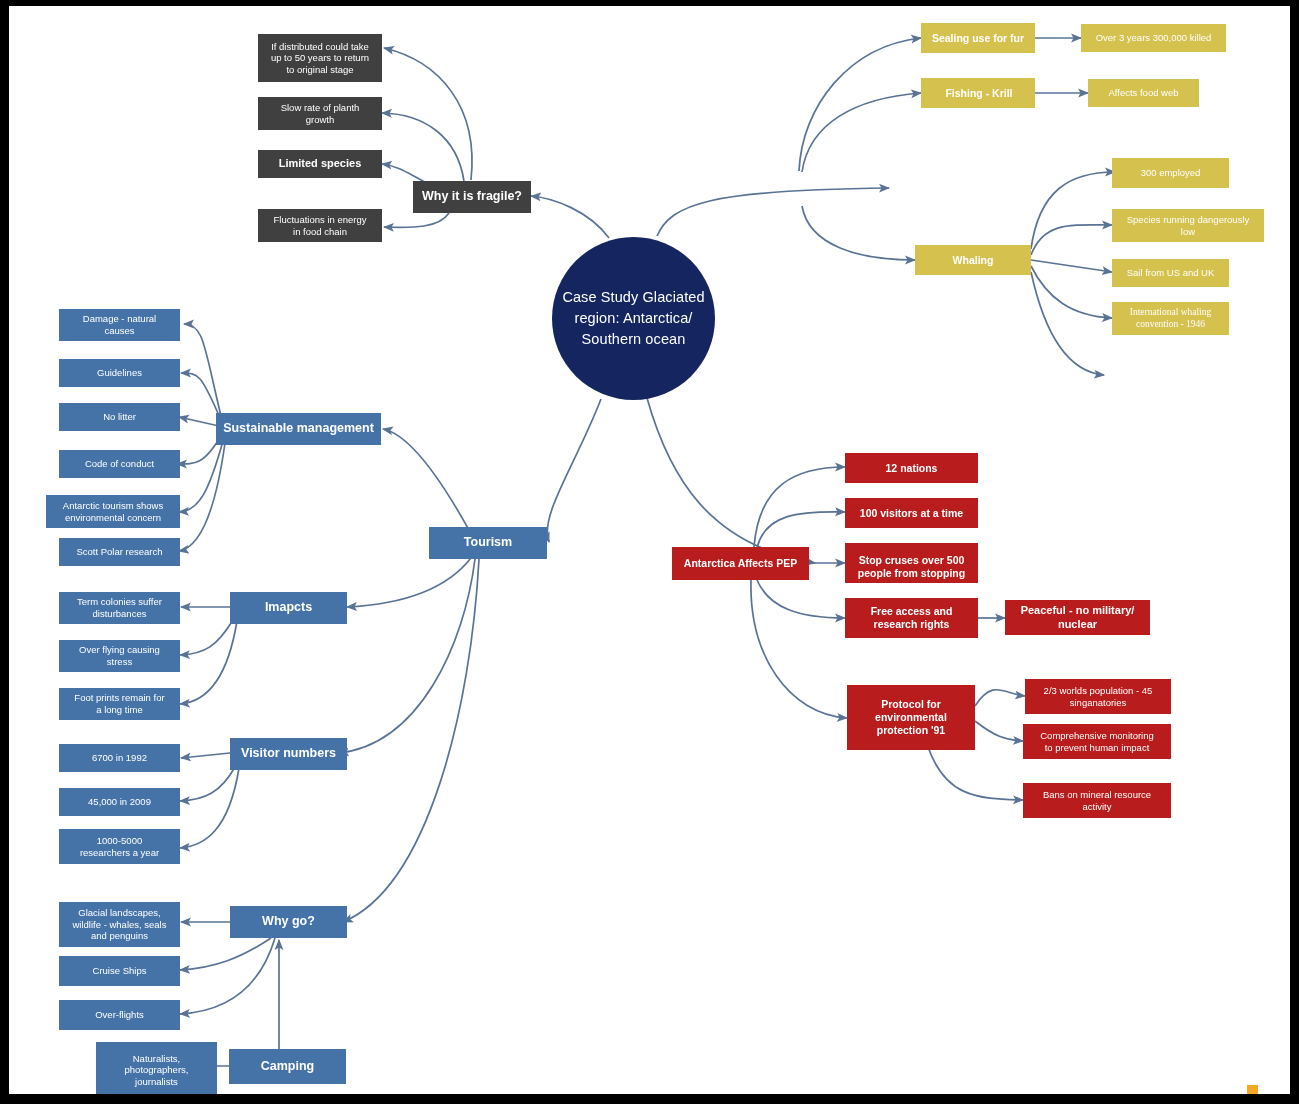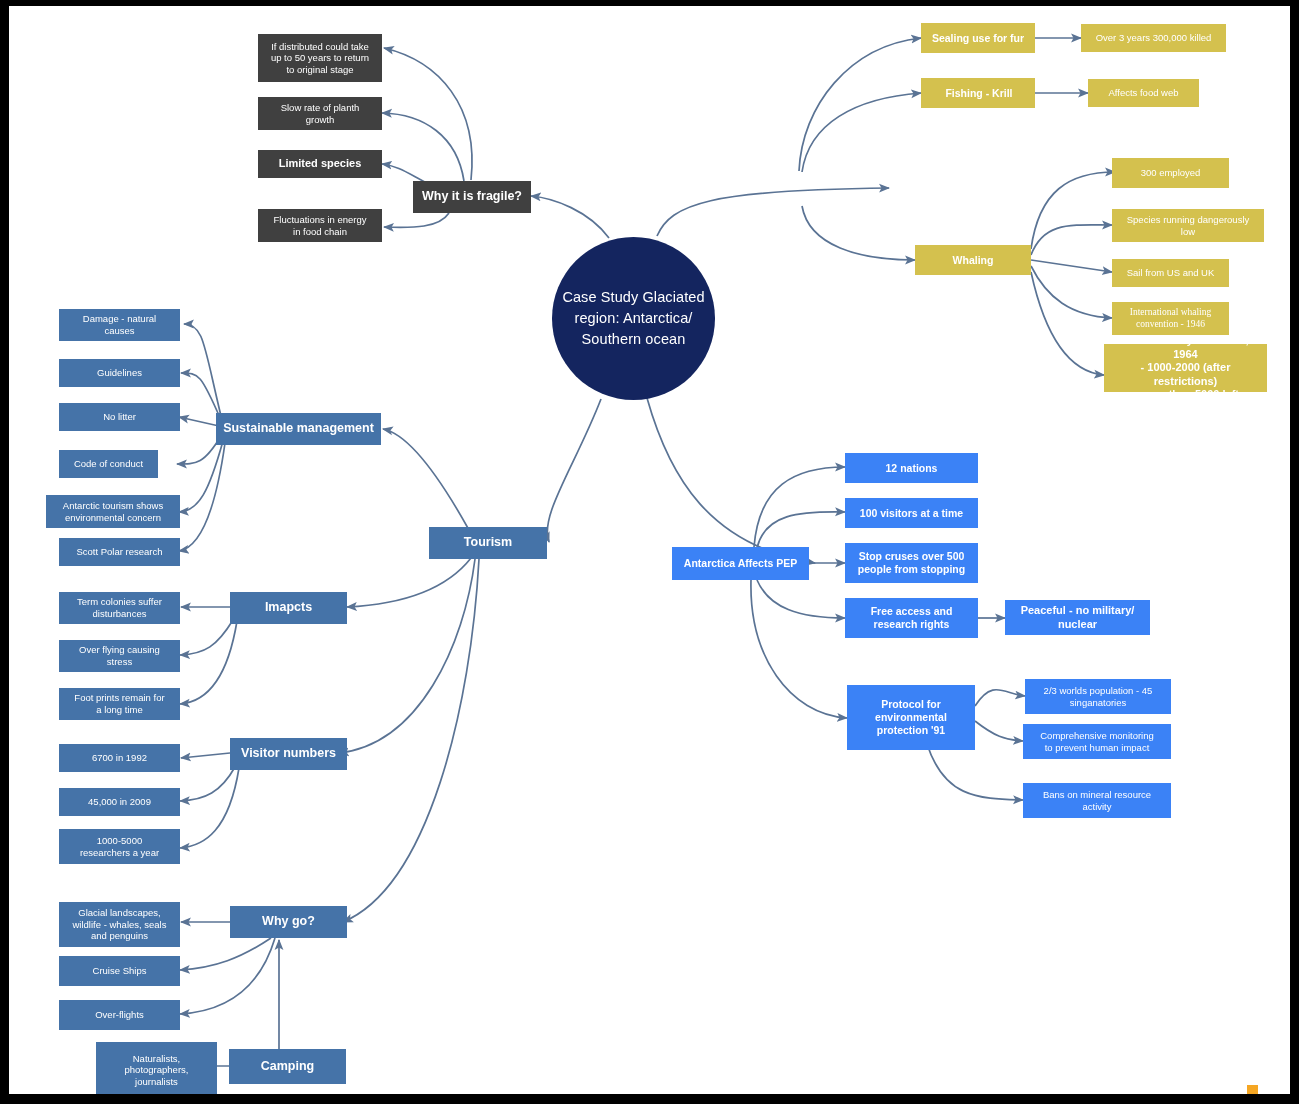--- a/index.html
+++ b/index.html
@@ -50,21 +50,21 @@
     border-radius: 50%;
     background: #14255F;
     font-size: 14.5px;
     font-weight: 400;
     letter-spacing: .1px;
     line-height: 1.45;
   }
   .n-blue  { background: #4573A8; }
   .n-red   { background: #404040; }
   .n-yellow{ background: #D4C14E; }
-  .n-green { background: #3b82f6; }
+  .n-green { background: #b91c1c; }
 
   .lvl1 { font-size: 12.5px; font-weight: 700; }
   .lvl2 { font-size: 10.5px; font-weight: 700; }
   .leaf { font-size: 9.5px; font-weight: 400; }
   .leaf-b { font-size: 11px; font-weight: 700; }
 
   .corner-mark {
     position: absolute;
     width: 11px;
     height: 9px;
@@ -206,37 +206,32 @@
       <span>Species running dangerously
 low</span>
     </div>
     <div class="node n-yellow leaf" style="left:1103px;top:253px;width:117px;height:28px;">
       <span>Sail from US and UK</span>
     </div>
     <div class="node n-yellow leaf" style="left:1103px;top:296px;width:117px;height:33px;font-family:Liberation Serif, serif;">
       <span>International whaling
 convention - 1946</span>
     </div>
-    <div class="node n-yellow leaf-b" style="left:1095px;top:338px;width:163px;height:48px;">
-      <span>19 th Century - 275 000 , 1964
-- 1000-2000 (after restrictions)
-- more than 5000 left</span>
-    </div>
 
     <div class="node n-green lvl2" style="left:663px;top:541px;width:137px;height:33px;">
       <span>Antarctica Affects PEP</span>
     </div>
 
     <div class="node n-green lvl2" style="left:836px;top:447px;width:133px;height:30px;">
       <span>12 nations</span>
     </div>
     <div class="node n-green lvl2" style="left:836px;top:492px;width:133px;height:30px;">
       <span>100 visitors at a time</span>
     </div>
-    <div class="node n-green lvl2" style="left:836px;top:537px;width:133px;height:40px;">
+    <div class="node n-green lvl2" style="left:836px;top:537px;width:133px;height:40px;align-items:flex-end;">
       <span>Stop cruses over 500
 people from stopping</span>
     </div>
     <div class="node n-green lvl2" style="left:836px;top:592px;width:133px;height:40px;">
       <span>Free access and
 research rights</span>
     </div>
     <div class="node n-green leaf-b" style="left:996px;top:594px;width:145px;height:35px;">
       <span>Peaceful - no military/
 nuclear</span>
@@ -270,21 +265,21 @@
     <div class="node n-blue leaf" style="left:50px;top:303px;width:121px;height:32px;">
       <span>Damage - natural
 causes</span>
     </div>
     <div class="node n-blue leaf" style="left:50px;top:353px;width:121px;height:28px;">
       <span>Guidelines</span>
     </div>
     <div class="node n-blue leaf" style="left:50px;top:397px;width:121px;height:28px;">
       <span>No litter</span>
     </div>
-    <div class="node n-blue leaf" style="left:50px;top:444px;width:99px;height:28px;">
+    <div class="node n-blue leaf" style="left:50px;top:444px;width:121px;height:28px;">
       <span>Code of conduct</span>
     </div>
     <div class="node n-blue leaf" style="left:37px;top:489px;width:134px;height:33px;">
       <span>Antarctic tourism shows
 environmental concern</span>
     </div>
     <div class="node n-blue leaf" style="left:50px;top:532px;width:121px;height:28px;">
       <span>Scott Polar research</span>
     </div>
 

